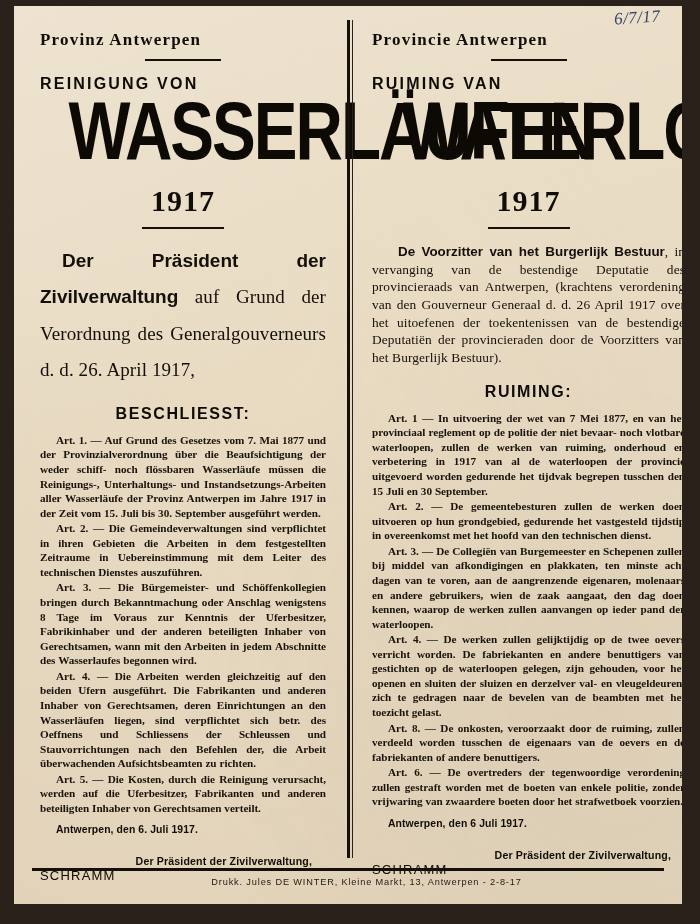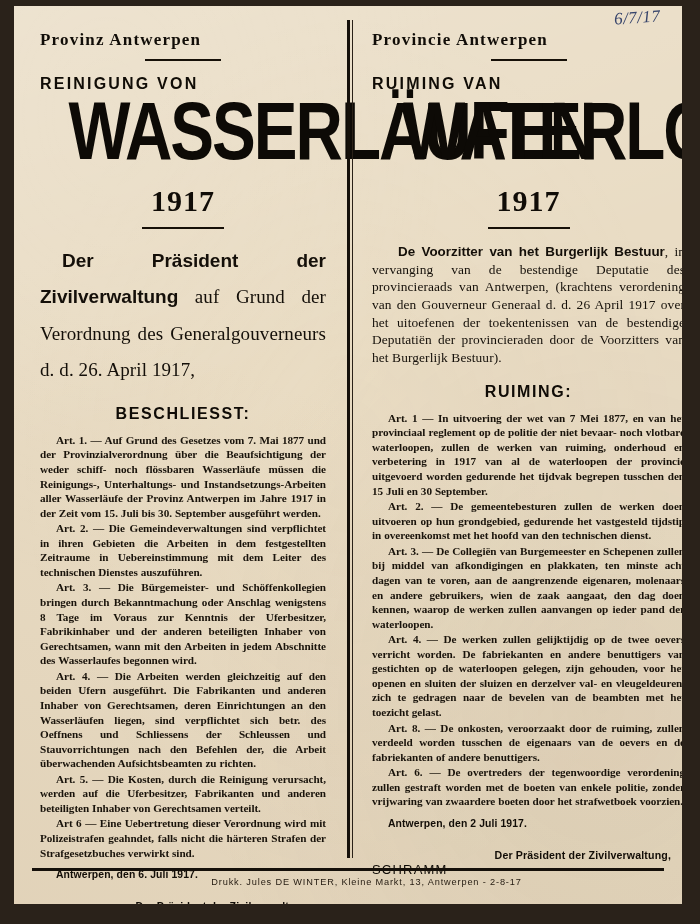--- a/index.html
+++ b/index.html
@@ -272,21 +272,20 @@
         <p class="lead"><b>Der Präsident der Zivilverwaltung</b><span> auf Grund der Verordnung des Generalgouverneurs d. d. 26. April 1917,</span></p>
 
         <div class="decision">BESCHLIESST:</div>
 
         <div class="articles">
           <p class="art">Art. 1. — Auf Grund des Gesetzes vom 7. Mai 1877 und der Provinzialverordnung über die Beaufsichtigung der weder schiff- noch flössbaren Wasserläufe müssen die Reinigungs-, Unterhaltungs- und Instandsetzungs-Arbeiten aller Wasserläufe der Provinz Antwerpen im Jahre 1917 in der Zeit vom 15. Juli bis 30. September ausgeführt werden.</p>
           <p class="art">Art. 2. — Die Gemeindeverwaltungen sind verpflichtet in ihren Gebieten die Arbeiten in dem festgestellten Zeitraume in Uebereinstimmung mit dem Leiter des technischen Dienstes auszuführen.</p>
           <p class="art">Art. 3. — Die Bürgemeister- und Schöffenkollegien bringen durch Bekanntmachung oder Anschlag wenigstens 8 Tage im Voraus zur Kenntnis der Uferbesitzer, Fabrikinhaber und der anderen beteiligten Inhaber von Gerechtsamen, wann mit den Arbeiten in jedem Abschnitte des Wasserlaufes begonnen wird.</p>
           <p class="art">Art. 4. — Die Arbeiten werden gleichzeitig auf den beiden Ufern ausgeführt. Die Fabrikanten und anderen Inhaber von Gerechtsamen, deren Einrichtungen an den Wasserläufen liegen, sind verpflichtet sich betr. des Oeffnens und Schliessens der Schleussen und Stauvorrichtungen nach den Befehlen der, die Arbeit überwachenden Aufsichtsbeamten zu richten.</p>
           <p class="art">Art. 5. — Die Kosten, durch die Reinigung verursacht, werden auf die Uferbesitzer, Fabrikanten und anderen beteiligten Inhaber von Gerechtsamen verteilt.</p>
-          <p class="art">Art 6 — Eine Uebertretung dieser Verordnung wird mit Polizeistrafen geahndet, falls nicht die härteren Strafen der Strafgesetzbuches verwirkt sind.</p>
         </div>
 
         <div class="place-line">Antwerpen, den 6. Juli 1917.</div>
         <div class="sign-title">Der Präsident der Zivilverwaltung,</div>
         <div class="sign-name">SCHRAMM</div>
       </div>
 
       <div class="col right">
         <div class="province">Provincie Antwerpen</div>
         <div class="rule-short"></div>
@@ -301,21 +300,21 @@
 
         <div class="articles">
           <p class="art">Art. 1 — In uitvoering der wet van 7 Mei 1877, en van het provinciaal reglement op de politie der niet bevaar- noch vlotbare waterloopen, zullen de werken van ruiming, onderhoud en verbetering in 1917 van al de waterloopen der provincie uitgevoerd worden gedurende het tijdvak begrepen tusschen den 15 Juli en 30 September.</p>
           <p class="art">Art. 2. — De gemeentebesturen zullen de werken doen uitvoeren op hun grondgebied, gedurende het vastgesteld tijdstip in overeenkomst met het hoofd van den technischen dienst.</p>
           <p class="art">Art. 3. — De Collegiën van Burgemeester en Schepenen zullen bij middel van afkondigingen en plakkaten, ten minste acht dagen van te voren, aan de aangrenzende eigenaren, molenaars en andere gebruikers, wien de zaak aangaat, den dag doen kennen, waarop de werken zullen aanvangen op ieder pand der waterloopen.</p>
           <p class="art">Art. 4. — De werken zullen gelijktijdig op de twee oevers verricht worden. De fabriekanten en andere benuttigers van gestichten op de waterloopen gelegen, zijn gehouden, voor het openen en sluiten der sluizen en derzelver val- en vleugeldeuren, zich te gedragen naar de bevelen van de beambten met het toezicht gelast.</p>
           <p class="art">Art. 8. — De onkosten, veroorzaakt door de ruiming, zullen verdeeld worden tusschen de eigenaars van de oevers en de fabriekanten of andere benuttigers.</p>
           <p class="art">Art. 6. — De overtreders der tegenwoordige verordening zullen gestraft worden met de boeten van enkele politie, zonder vrijwaring van zwaardere boeten door het strafwetboek voorzien.</p>
         </div>
 
-        <div class="place-line">Antwerpen, den 2 Juli 1917.</div>
+        <div class="place-line">Antwerpen, den 6 Juli 1917.</div>
         <div class="sign-title">Der Präsident der Zivilverwaltung,</div>
         <div class="sign-name">SCHRAMM</div>
       </div>
 
     </div>
 
     <div class="footer-rule"></div>
     <div class="imprint">Drukk. Jules DE WINTER, Kleine Markt, 13, Antwerpen - 2-8-17</div>
 
   </div>

